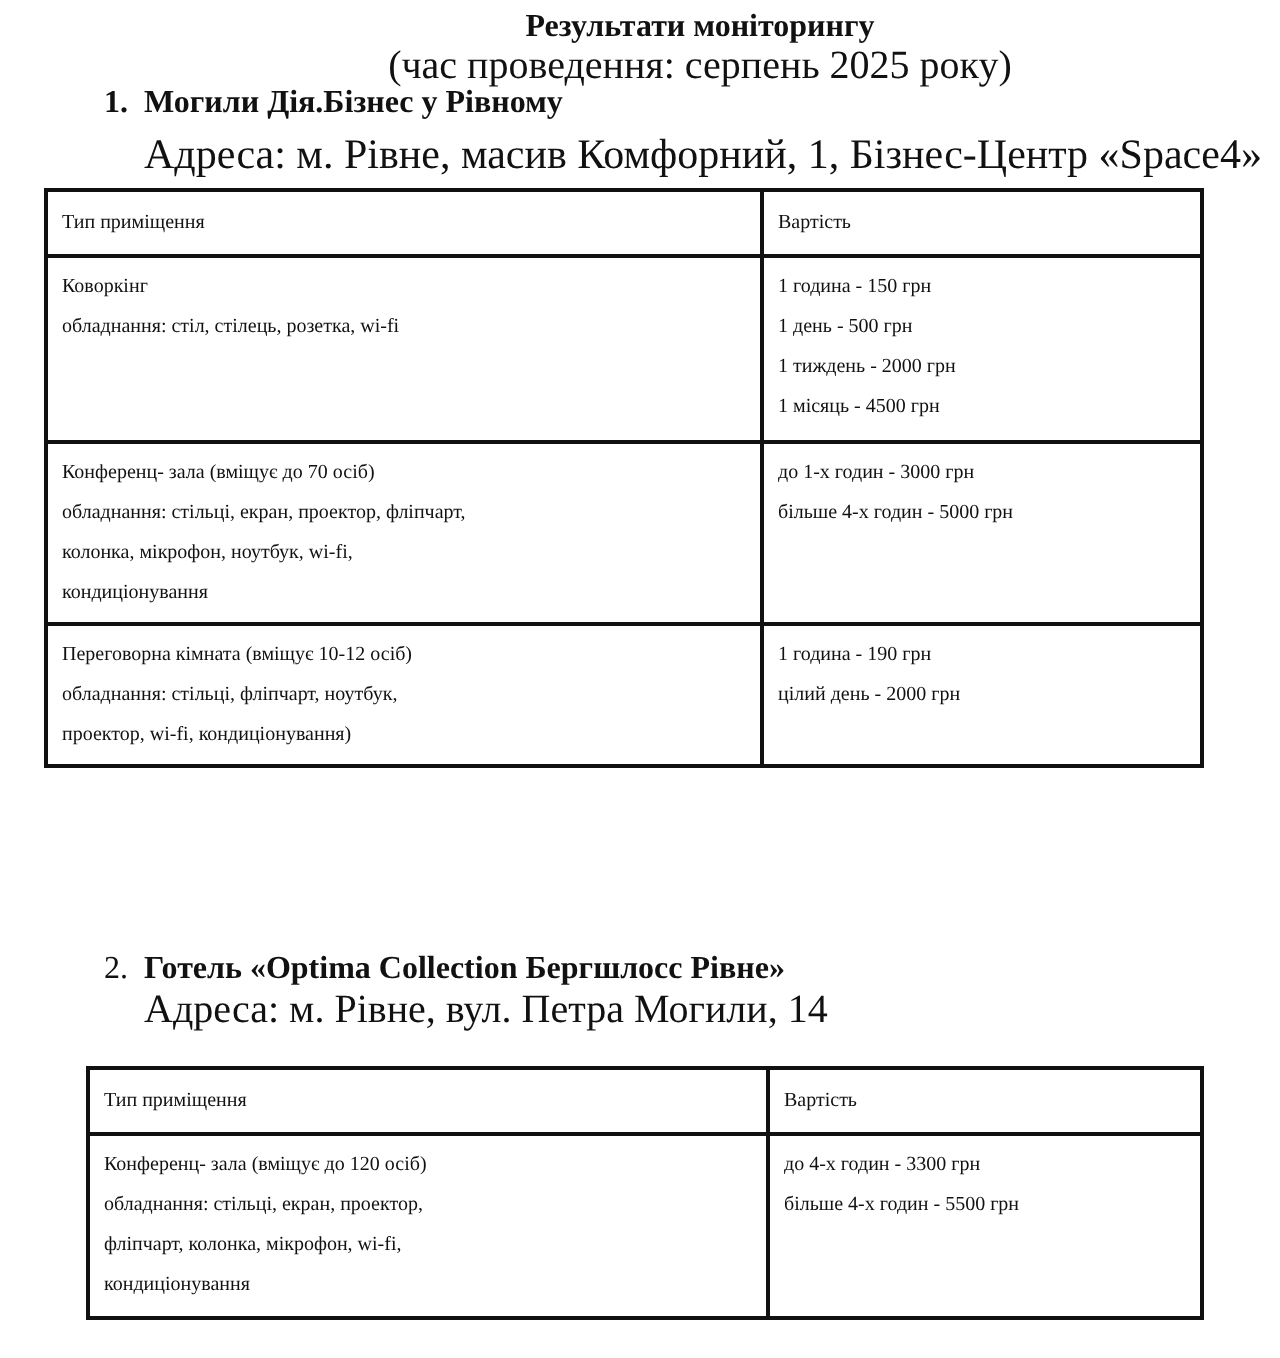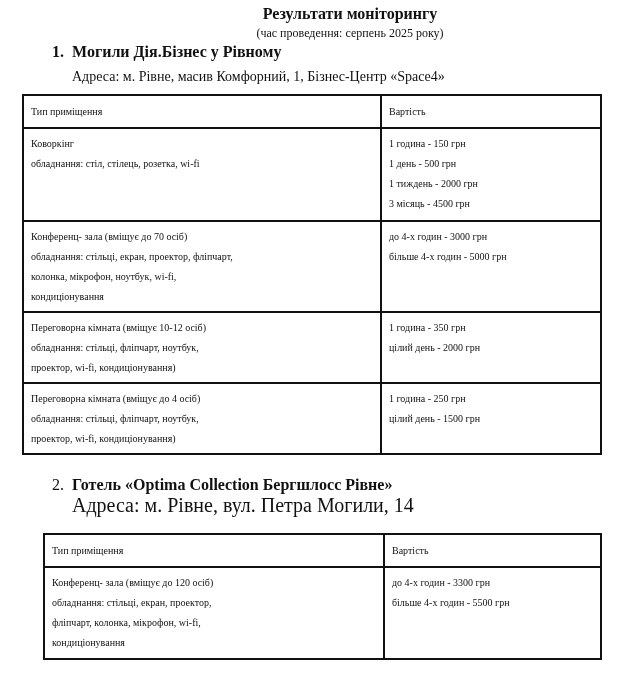--- a/index.html
+++ b/index.html
@@ -27,41 +27,41 @@
       line-height: 20px;
       padding-left: 60px;
       box-sizing: border-box;
     }
     .subtitle {
       position: absolute;
       left: 0;
       width: 640px;
       top: 23px;
       text-align: center;
-      font-size: 12px;
+      font-size: 20px;
       line-height: 20px;
       padding-left: 60px;
       box-sizing: border-box;
     }
     .section-heading {
       position: absolute;
       font-size: 16px;
       line-height: 20px;
       white-space: nowrap;
     }
     .section-heading .num {
       display: inline-block;
       width: 20px;
     }
     .section-heading .name {
       font-weight: bold;
     }
     .s1-heading { left: 52px; top: 42px; }
     .s1-heading .num { font-weight: bold; }
-    .s1-address { left: 72px; top: 67px; position: absolute; font-size: 14px; line-height: 20px; white-space: nowrap; text-align: right; }
+    .s1-address { left: 72px; top: 67px; position: absolute; font-size: 21px; line-height: 20px; white-space: nowrap; text-align: right; }
     .s2-heading { left: 52px; top: 475px; }
     .s2-heading .num { font-weight: normal; }
     .s2-address { left: 72px; top: 495px; position: absolute; font-size: 20px; line-height: 20px; white-space: nowrap; }
 
     table.pricing {
       position: absolute;
       border-collapse: collapse;
       table-layout: fixed;
       font-size: 10px;
       line-height: 20px;
@@ -118,55 +118,44 @@
   </tr>
   <tr class="r1">
     <td>
       <span class="line">Коворкінг</span>
       <span class="line">обладнання: стіл, стілець, розетка, wi-fi</span>
     </td>
     <td>
       <span class="line">1 година - 150 грн</span>
       <span class="line">1 день - 500 грн</span>
       <span class="line">1 тиждень - 2000 грн</span>
-      <span class="line">3 місяць - 4500 грн</span>
+      <span class="line">1 місяць - 4500 грн</span>
     </td>
   </tr>
   <tr class="r2">
     <td>
       <span class="line">Конференц- зала (вміщує до 70 осіб)</span>
       <span class="line">обладнання: стільці, екран, проектор, фліпчарт,</span>
       <span class="line">колонка, мікрофон, ноутбук, wi-fi,</span>
       <span class="line">кондиціонування</span>
     </td>
     <td>
-      <span class="line">до 4-х годин - 3000 грн</span>
+      <span class="line">до 1-х годин - 3000 грн</span>
       <span class="line">більше 4-х годин - 5000 грн</span>
     </td>
   </tr>
   <tr class="r3">
     <td>
       <span class="line">Переговорна кімната  (вміщує 10-12 осіб)</span>
       <span class="line">обладнання: стільці, фліпчарт, ноутбук,</span>
       <span class="line">проектор, wi-fi, кондиціонування)</span>
     </td>
     <td>
-      <span class="line">1 година - 350 грн</span>
+      <span class="line">1 година - 190 грн</span>
       <span class="line">цілий день - 2000 грн</span>
-    </td>
-  </tr>
-  <tr class="r4">
-    <td>
-      <span class="line">Переговорна кімната  (вміщує до 4 осіб)</span>
-      <span class="line">обладнання: стільці, фліпчарт, ноутбук,</span>
-      <span class="line">проектор, wi-fi, кондиціонування)</span>
-    </td>
-    <td>
-      <span class="line">1 година - 250 грн</span>
-      <span class="line">цілий день - 1500 грн</span>
     </td>
   </tr>
 </tbody>
   </table>
 
 <div class="section-heading s2-heading">
   <span class="num">2.</span><span class="name">Готель «Optima Collection Бергшлосс Рівне»</span>
 </div>
 <div class="s2-address">Адреса:  м. Рівне, вул. Петра Могили, 14</div>
 

